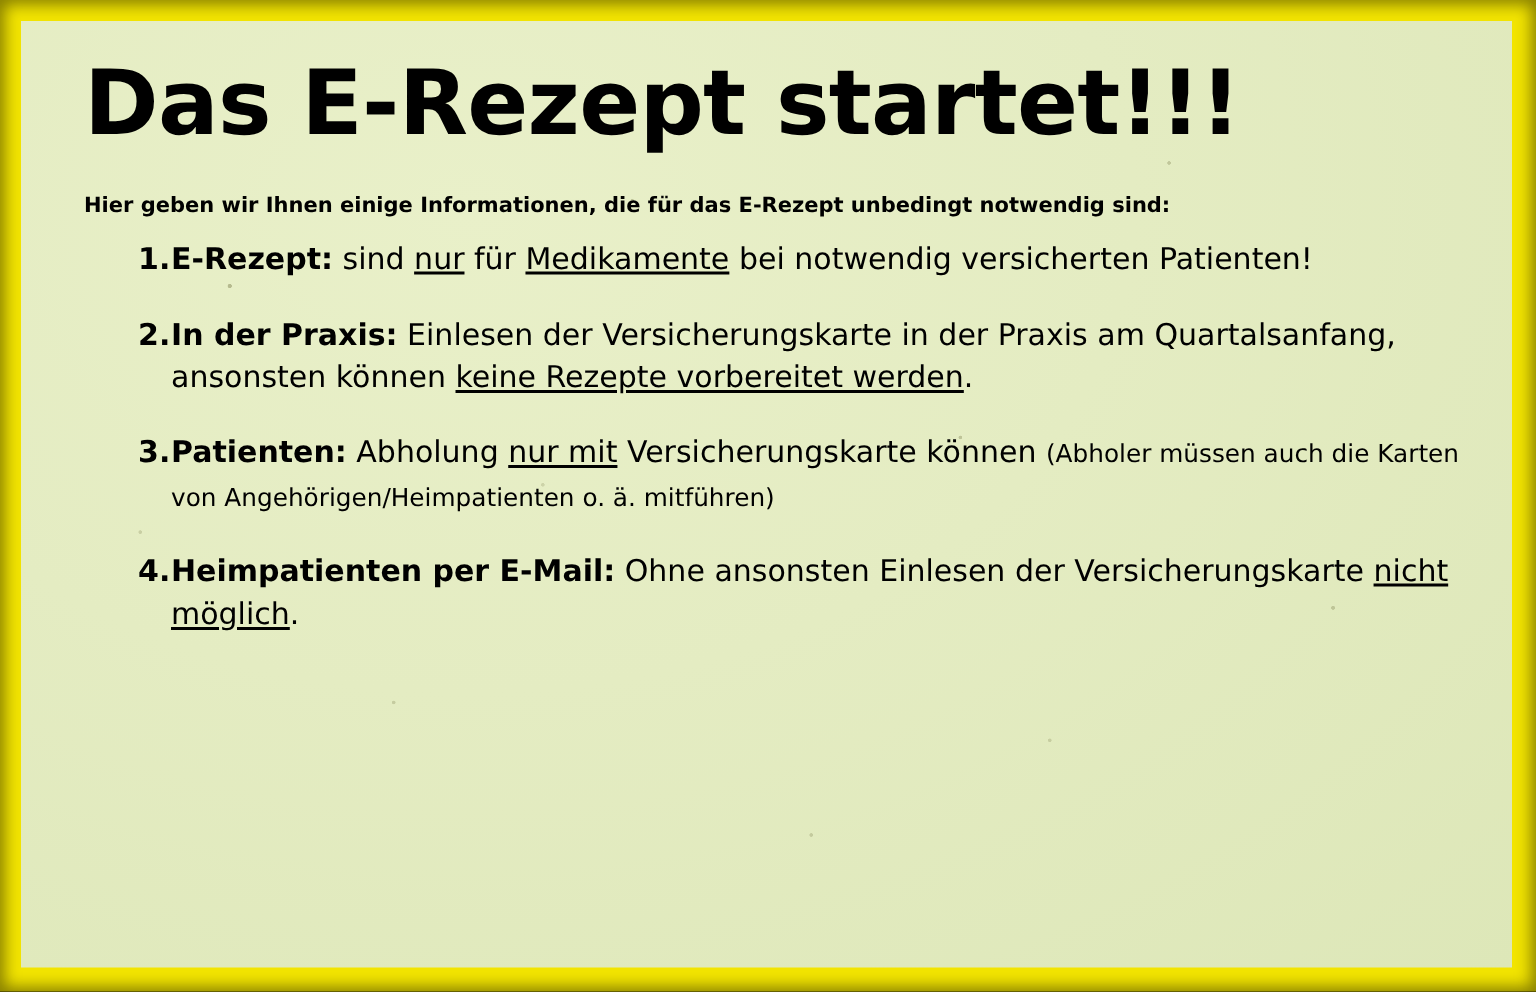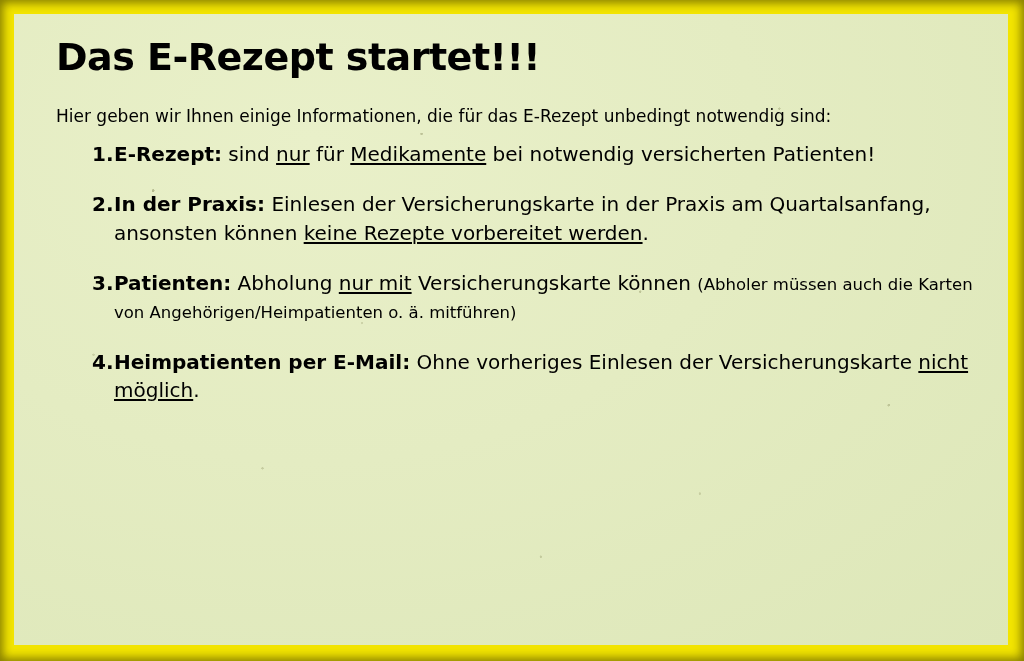--- a/index.html
+++ b/index.html
@@ -60,30 +60,30 @@
     pointer-events: none;
   }
 
   .poster-content {
     position: relative;
     z-index: 2;
     color: #000;
   }
 
   .poster-title {
-    font-size: 38px;
+    font-size: 60px;
     font-weight: bold;
     letter-spacing: -0.5px;
     margin: 4px 0 26px 8px;
     line-height: 1.05;
   }
 
   .poster-intro {
-    font-size: 17px;
-    font-weight: normal;
+    font-size: 14px;
+    font-weight: bold;
     line-height: 1.52;
     margin: 0 0 6px 8px;
     max-width: 900px;
   }
 
   ol.points {
     list-style: none;
     margin: 10px 0 0 0;
     padding: 0 0 0 48px;
     counter-reset: pt;
@@ -132,19 +132,19 @@
 
         <li class="pt-2">
           <span class="lead">In der Praxis:</span><span>  Einlesen der Versicherungskarte in der Praxis am Quartalsanfang, ansonsten können </span><span class="u">keine Rezepte vorbereitet werden</span><span>.</span>
         </li>
 
         <li class="pt-3">
           <span class="lead">Patienten:</span><span> Abholung </span><span class="u">nur mit</span><span> Versicherungskarte können </span><span class="small">(Abholer müssen auch die Karten von Angehörigen/Heimpatienten o. ä. mitführen)</span>
         </li>
 
         <li class="pt-4">
-          <span class="lead">Heimpatienten per E-Mail:</span><span> Ohne vorheriges Einlesen der Versicherungskarte </span><span class="u">nicht möglich</span><span>.</span>
+          <span class="lead">Heimpatienten per E-Mail:</span><span> Ohne ansonsten Einlesen der Versicherungskarte </span><span class="u">nicht möglich</span><span>.</span>
         </li>
 
       </ol>
     </div>
   </div>
 </div>
 
 </body></html>

